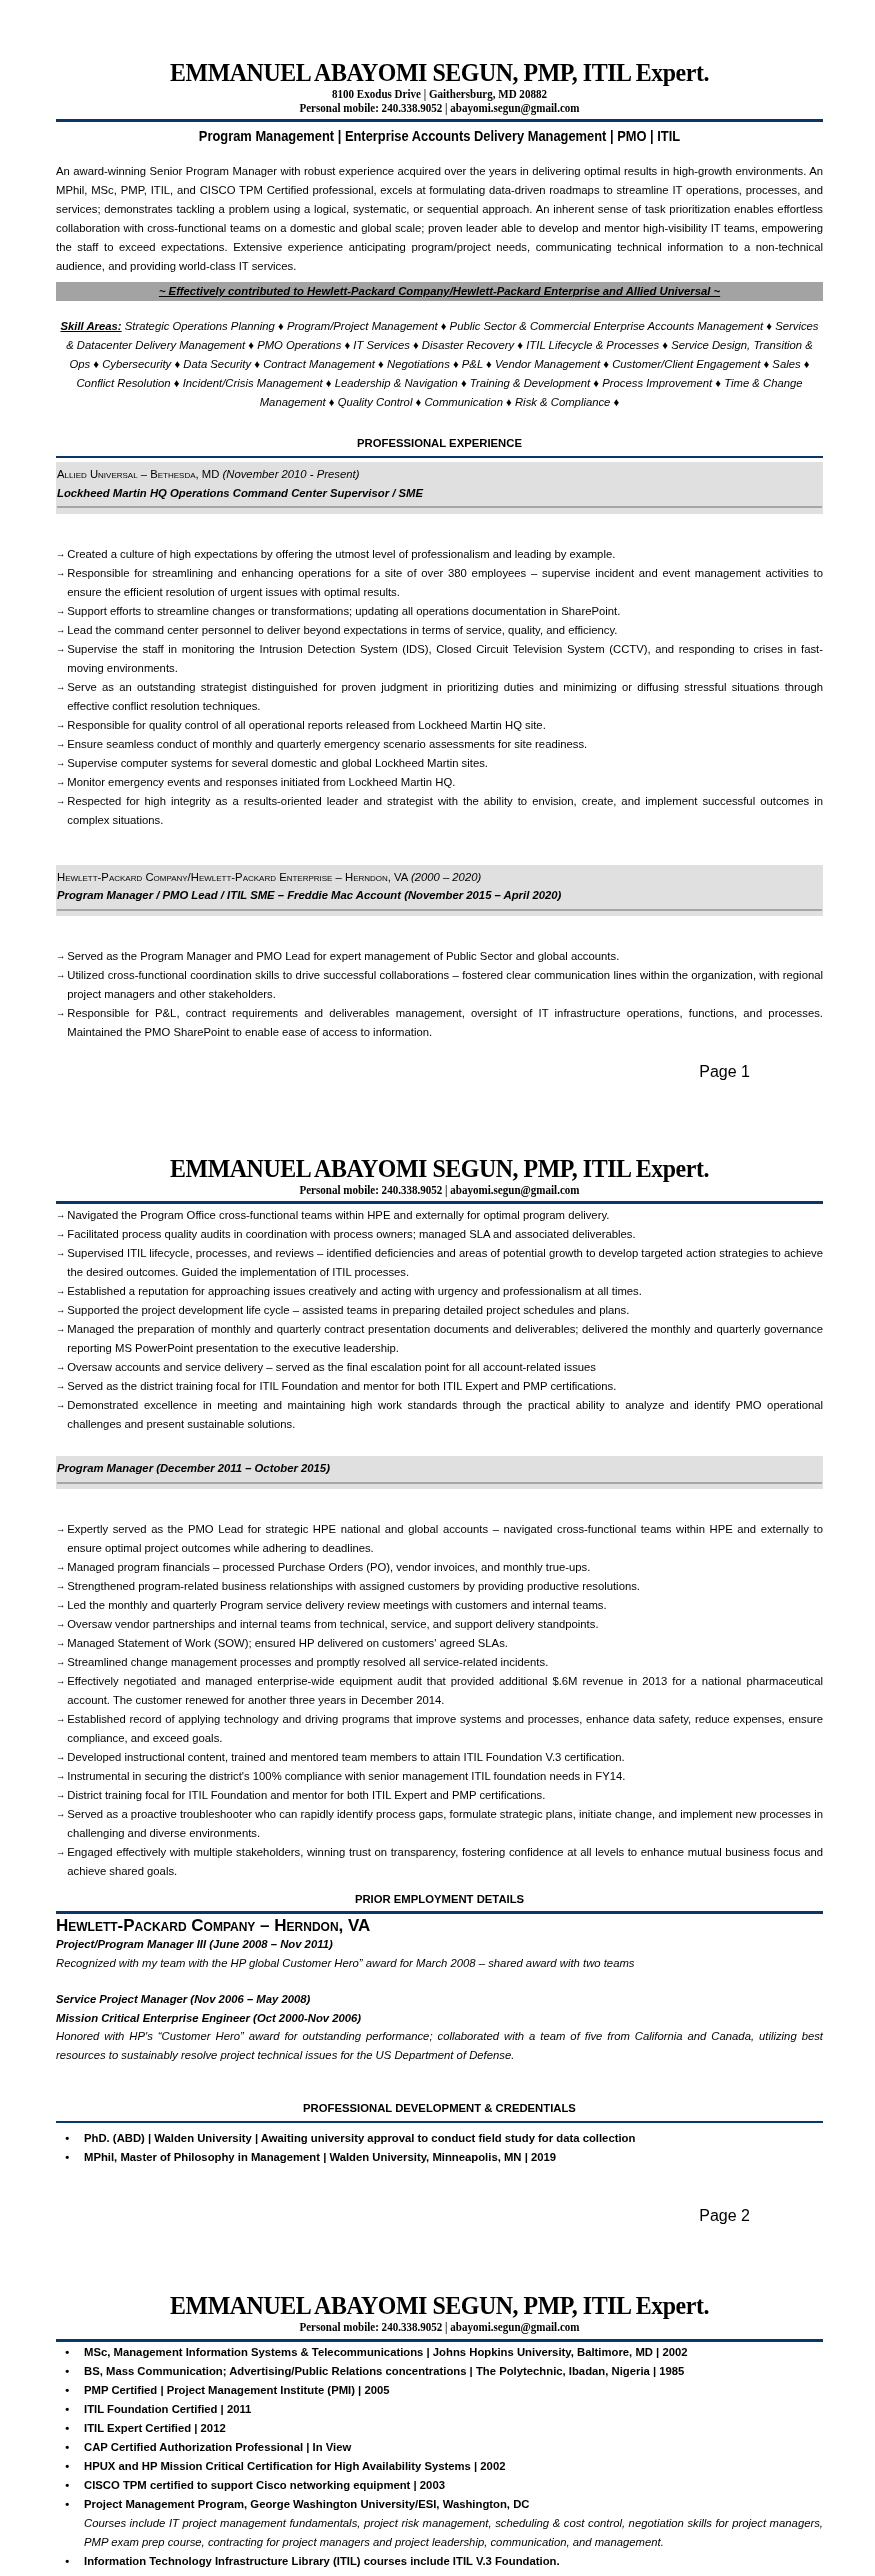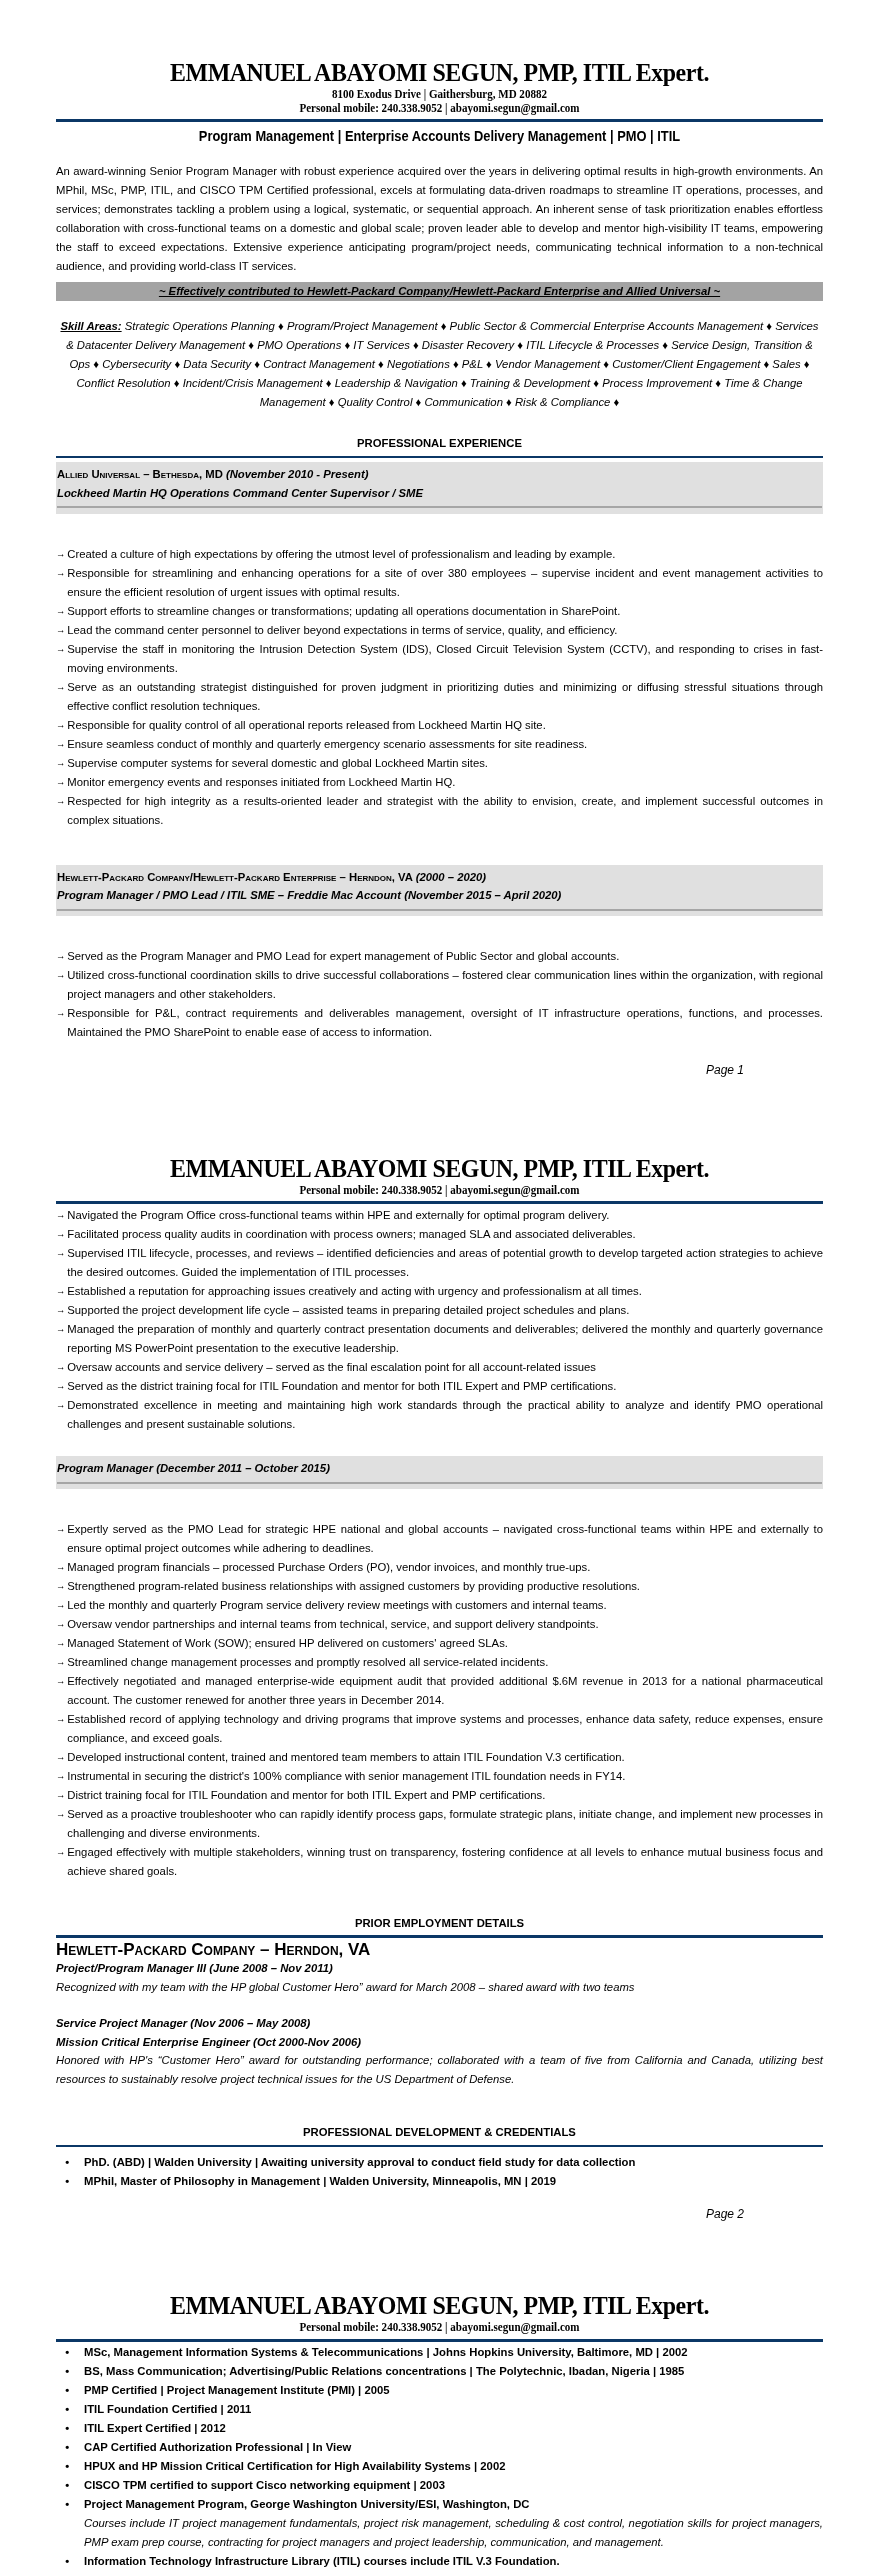--- a/index.html
+++ b/index.html
@@ -16,30 +16,30 @@
   .headline { font-weight: bold; font-size: 14px; text-align: center; margin-top: 5.2px;
               line-height: 18.5px; transform: scaleX(0.92); }
   .summary { font-size: 11.3px; line-height: 19px; text-align: justify; margin-top: 16px; }
   .banner { background: #a3a3a3; font-weight: bold; font-style: italic; font-size: 11.3px;
             text-align: center; line-height: 19.6px; margin-top: 6px; text-decoration: underline; }
   .skills { font-size: 11.3px; line-height: 19px; text-align: center; font-style: italic; margin-top: 16px; padding: 0 3.1px; }
   .skills .lbl { font-weight: bold; text-decoration: underline; }
   .section-title { font-weight: bold; font-size: 11.3px; text-align: center; margin-top: 24px; line-height: 15.5px; }
   .section-title + .rule-blue { margin-top: 4.1px; }
   .job-box { background: #e0e0e0; padding: 3.1px 1px 5.2px 1px; margin-top: 4.1px; }
-  .job-box .co { font-weight: bold; font-size: 11.3px; line-height: 18.5px; font-variant: small-caps; }
+  .job-box .co { font-weight: normal; font-size: 11.3px; line-height: 18.5px; font-variant: small-caps; }
   .job-box .co .dates { font-style: italic; font-variant: normal; }
   .job-box .role { font-weight: bold; font-style: italic; font-size: 11.3px; line-height: 18.5px; }
   .job-box .grey-rule { height: 2.1px; background: #a6a6a6; margin-top: 4.1px; }
   ul.arrows { list-style: none; margin: 0; padding: 0; }
   ul.arrows li { position: relative; padding-left: 11.3px; font-size: 11.3px; line-height: 19px; text-align: justify; }
   ul.arrows li .arrow { position: absolute; left: 0; top: 0; font-size: 9.3px; }
   .gap-lg { height: 31px; }
   .gap-md { height: 17.5px; }
-  .page-num { position: absolute; right: 60px; font-style: italic; font-size: 12px; }
+  .page-num { position: absolute; right: 54px; font-size: 16px; }
   .prior-co { font-weight: bold; font-size: 17px; line-height: 18.5px; font-variant: small-caps; margin-top: 3.1px; }
   .prior-role { font-weight: bold; font-style: italic; font-size: 11.3px; line-height: 18.5px; }
   .prior-note { font-style: italic; font-size: 11.3px; line-height: 19px; }
   ul.dots { list-style: none; margin: 0; padding: 0; }
   ul.dots li { position: relative; padding-left: 28px; font-size: 11.3px; line-height: 19px; font-weight: bold; text-align: justify; }
   ul.dots li .dot { position: absolute; left: 9.3px; top: 0; }
   ul.dots li .sub { display: block; font-weight: normal; font-style: italic; }
 </style>
 </head>
 <body>
@@ -134,21 +134,21 @@
         <li><span class="arrow">→</span><span>Streamlined change management processes and promptly resolved all service-related incidents.</span></li>
         <li><span class="arrow">→</span><span>Effectively negotiated and managed enterprise-wide equipment audit that provided additional $.6M revenue in 2013 for a national pharmaceutical account.  The customer renewed for another three years in December 2014.</span></li>
         <li><span class="arrow">→</span><span>Established record of applying technology and driving programs that improve systems and processes, enhance data safety, reduce expenses, ensure compliance, and exceed goals.</span></li>
         <li><span class="arrow">→</span><span>Developed instructional content, trained and mentored team members to attain ITIL Foundation V.3 certification.</span></li>
         <li><span class="arrow">→</span><span>Instrumental in securing the district's 100% compliance with senior management ITIL foundation needs in FY14.</span></li>
         <li><span class="arrow">→</span><span>District training focal for ITIL Foundation and mentor for both ITIL Expert and PMP certifications.</span></li>
         <li><span class="arrow">→</span><span>Served as a proactive troubleshooter who can rapidly identify process gaps, formulate strategic plans, initiate change, and implement new processes in challenging and diverse environments.</span></li>
         <li><span class="arrow">→</span><span>Engaged effectively with multiple stakeholders, winning trust on transparency, fostering confidence at all levels to enhance mutual business focus and achieve shared goals.</span></li>
       </ul>
 
-    <div class="section-title" style="margin-top:35px;">PRIOR EMPLOYMENT DETAILS</div>
+    <div class="section-title" style="margin-top:11px;">PRIOR EMPLOYMENT DETAILS</div>
     <div class="rule-blue thin"></div>
     <div class="prior-co">Hewlett-Packard Company – Herndon, VA</div>
     <div class="prior-role">Project/Program Manager III (June 2008 – Nov 2011)</div>
     <div class="prior-note">Recognized with my team with the HP global Customer Hero” award for March 2008 – shared award with two teams</div>
     <div class="gap-md"></div>
     <div class="prior-role">Service Project Manager (Nov 2006 – May 2008)</div>
     <div class="prior-role">Mission Critical Enterprise Engineer (Oct 2000-Nov 2006)</div>
     <div class="prior-note" style="text-align:justify;">Honored with HP's “Customer Hero” award for outstanding performance; collaborated with a team of five from California and Canada, utilizing best resources to sustainably resolve project technical issues for the US Department of Defense.</div>
 
     <div class="section-title" style="margin-top:36px;">PROFESSIONAL DEVELOPMENT &amp; CREDENTIALS</div>

